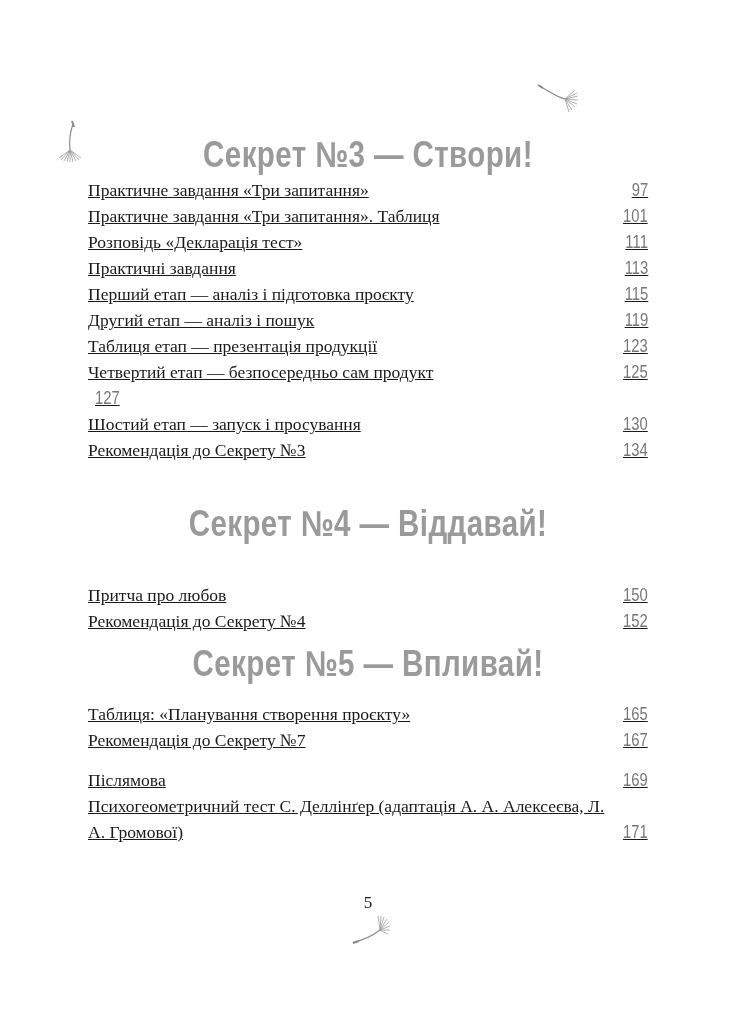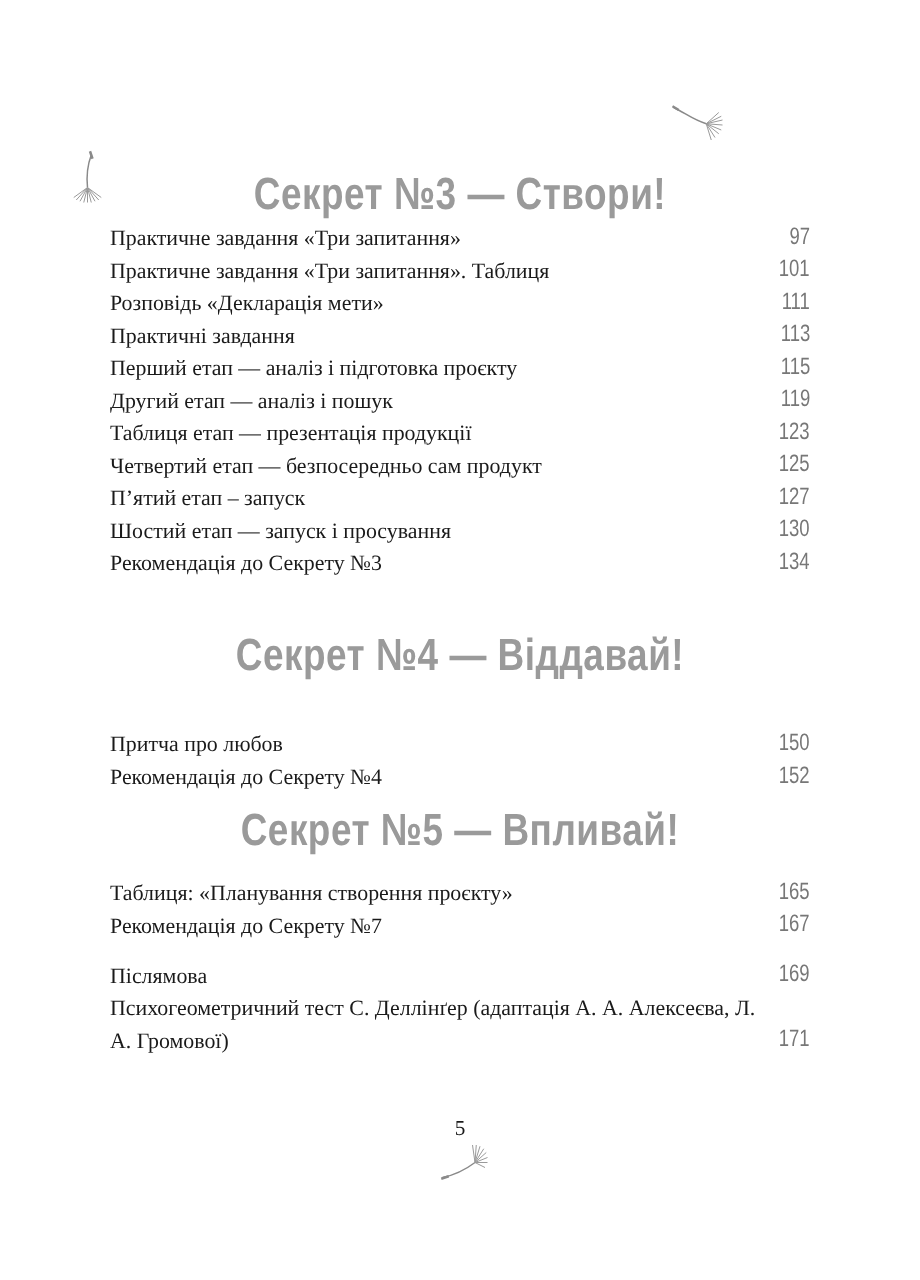--- a/index.html
+++ b/index.html
@@ -11,21 +11,21 @@
     .section-title {
       position: absolute; left: 0; width: 736px; text-align: center;
       font-family: "Liberation Sans", "DejaVu Sans", sans-serif;
       font-weight: bold; font-size: 36px; color: #9a9a9a;
       transform: scaleX(0.82); transform-origin: 368px 0;
       letter-spacing: 0.5px;
     }
     .toc-list { position: absolute; left: 88px; width: 560px; }
     .toc-row {
       display: flex; justify-content: space-between; align-items: flex-end;
-      height: 26px; line-height: 26px;
+      height: 26px; line-height: 26px; text-decoration: underline;
     }
     .toc-label {
       font-family: "Liberation Serif", "DejaVu Serif", serif;
       font-size: 17.5px; color: #1a1a1a; white-space: nowrap;
     }
     .toc-page {
       font-family: "Liberation Sans", "DejaVu Sans", sans-serif;
       font-size: 19px; color: #777777; font-weight: normal;
       transform: scaleX(0.78); transform-origin: right center;
     }
@@ -76,21 +76,21 @@
   <div class="toc-list" style="top:177px">
     <div class="toc-row">
         <span class="toc-label">Практичне завдання «Три запитання»</span>
         <span class="toc-page">97</span>
       </div>
     <div class="toc-row">
         <span class="toc-label">Практичне завдання «Три запитання». Таблиця</span>
         <span class="toc-page">101</span>
       </div>
     <div class="toc-row">
-        <span class="toc-label">Розповідь «Декларація мети»</span>
+        <span class="toc-label">Розповідь «Декларація тест»</span>
         <span class="toc-page">111</span>
       </div>
     <div class="toc-row">
         <span class="toc-label">Практичні завдання</span>
         <span class="toc-page">113</span>
       </div>
     <div class="toc-row">
         <span class="toc-label">Перший етап — аналіз і підготовка проєкту</span>
         <span class="toc-page">115</span>
       </div>
@@ -100,21 +100,20 @@
       </div>
     <div class="toc-row">
         <span class="toc-label">Таблиця етап — презентація продукції</span>
         <span class="toc-page">123</span>
       </div>
     <div class="toc-row">
         <span class="toc-label">Четвертий етап — безпосередньо сам продукт</span>
         <span class="toc-page">125</span>
       </div>
     <div class="toc-row">
-        <span class="toc-label">П’ятий етап – запуск</span>
         <span class="toc-page">127</span>
       </div>
     <div class="toc-row">
         <span class="toc-label">Шостий етап — запуск і просування</span>
         <span class="toc-page">130</span>
       </div>
     <div class="toc-row">
         <span class="toc-label">Рекомендація до Секрету №3</span>
         <span class="toc-page">134</span>
       </div>

